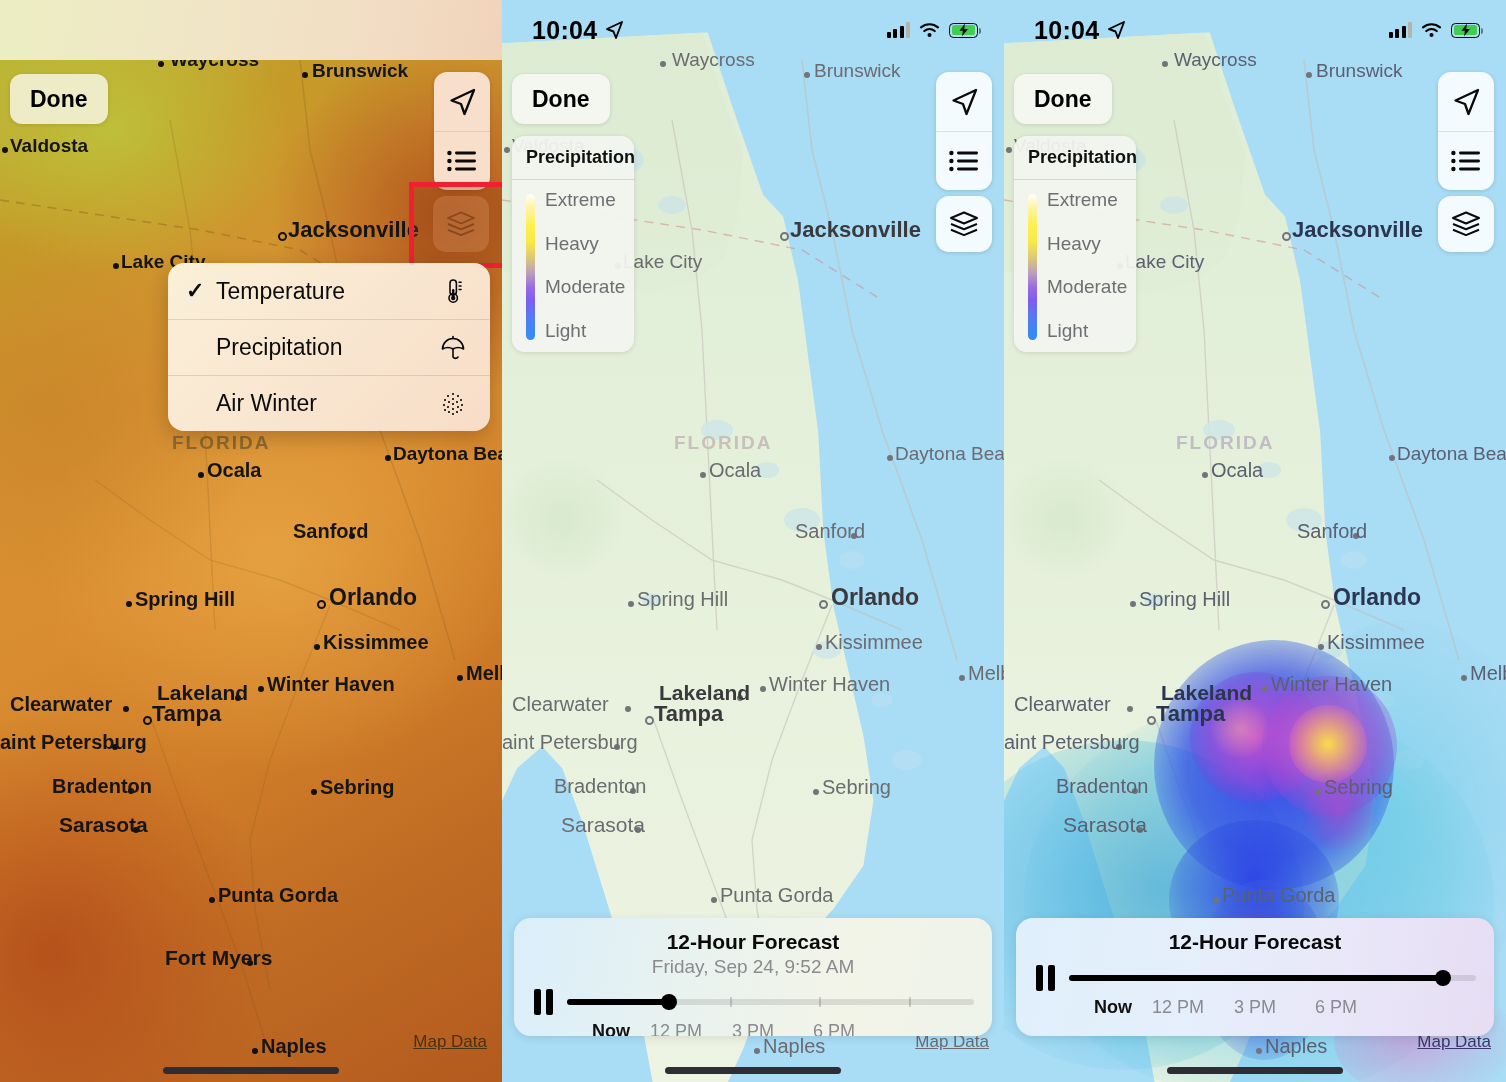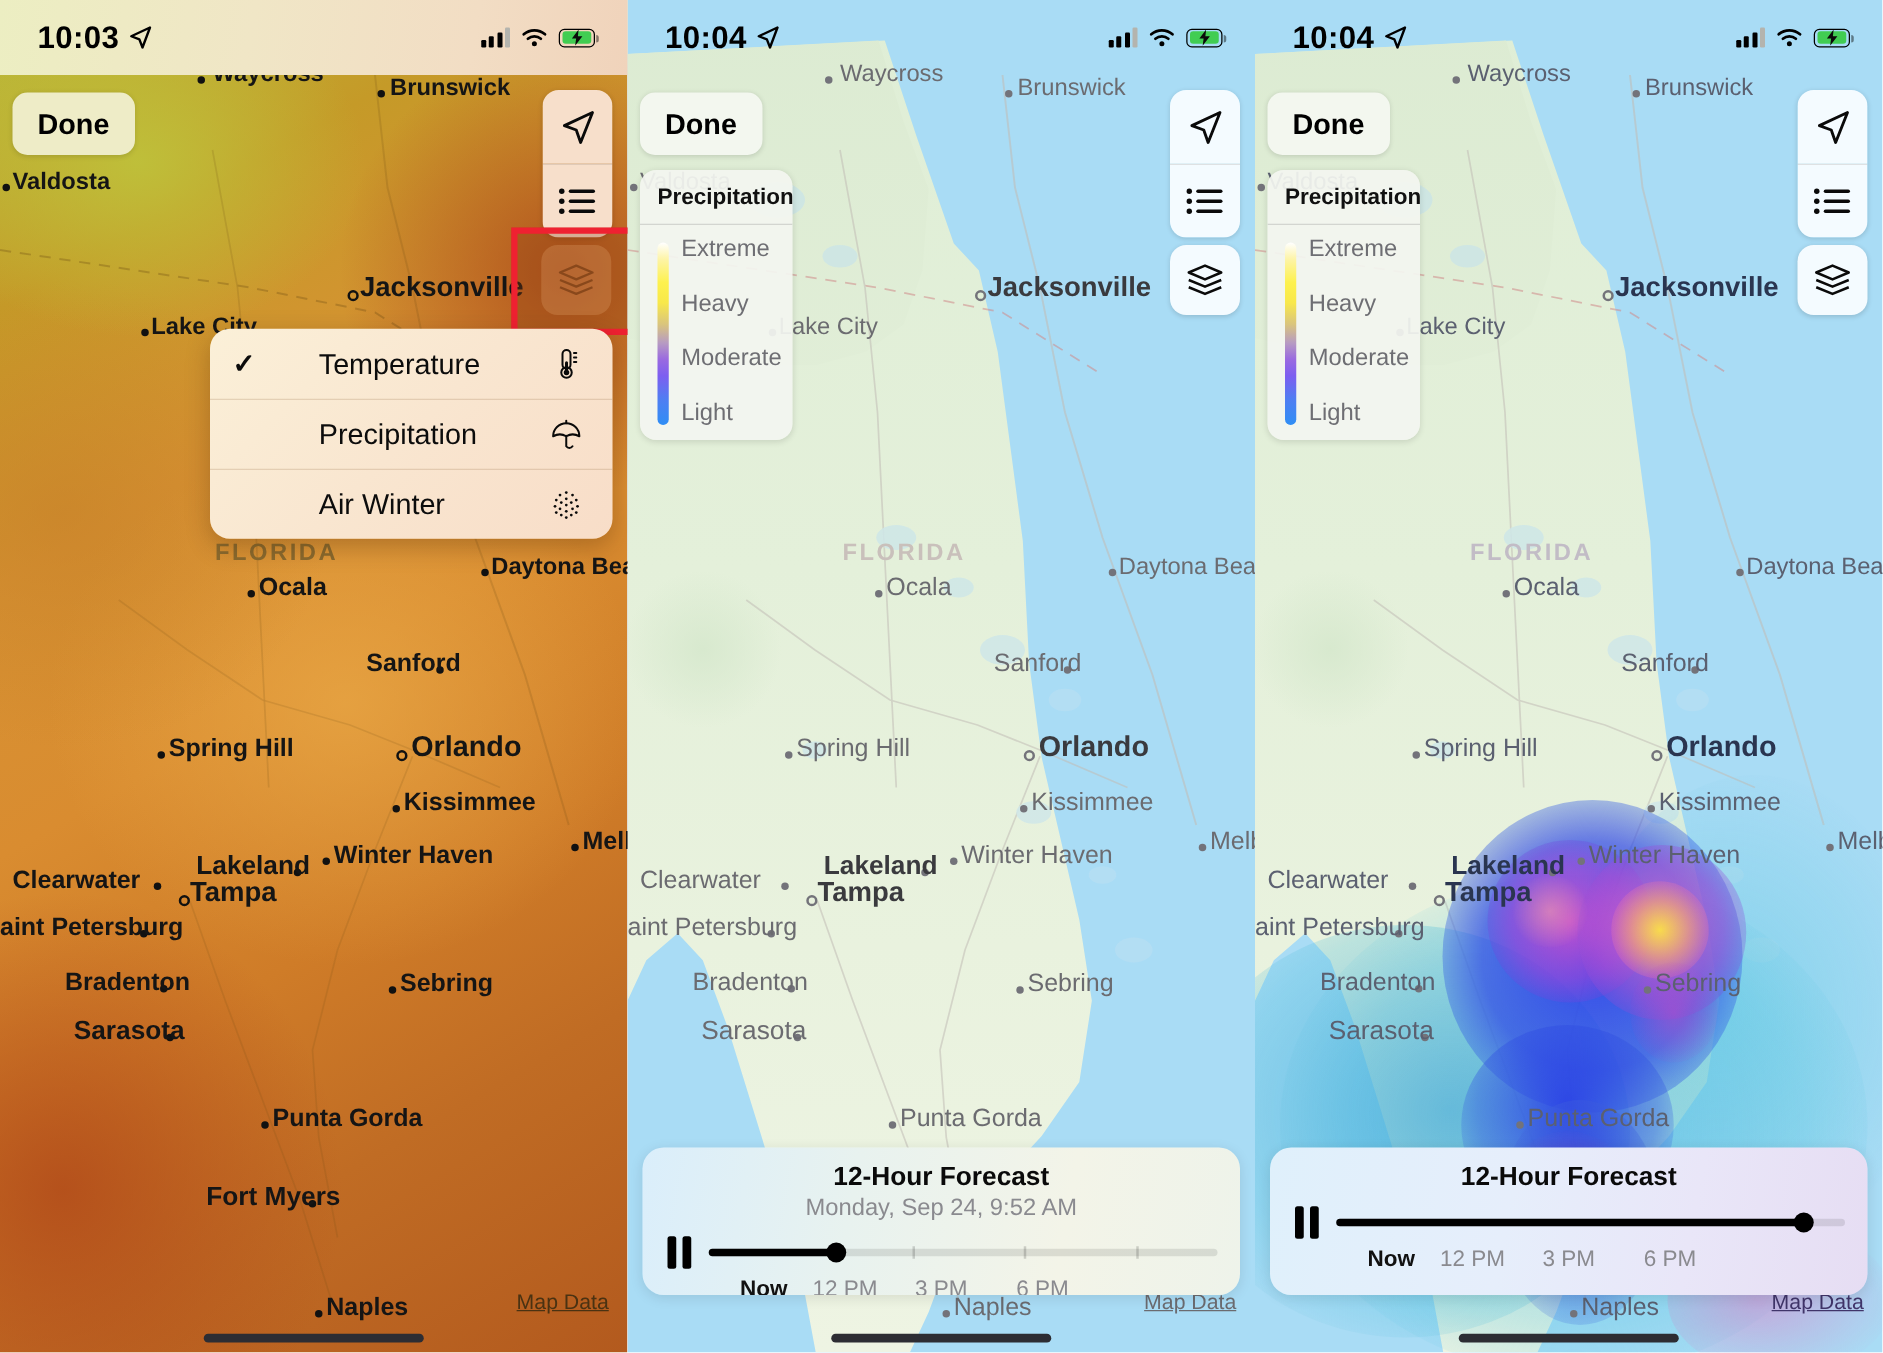--- a/index.html
+++ b/index.html
@@ -114,21 +114,21 @@
     border-radius:16px; overflow:hidden; z-index:28;
     background:linear-gradient(135deg,#fbf0d8 0%,#f9e6d0 50%,#f8ddc8 100%);
     box-shadow:0 6px 20px rgba(60,30,5,.28);
   }
   .menu-item {
     height:56px; display:flex; align-items:center; padding:0 22px 0 18px;
     font-size:23px; color:#0c0c0c; position:relative;
   }
   .menu-item + .menu-item { border-top:1px solid rgba(150,110,70,.22); }
   .mi-check { width:30px; font-size:22px; font-weight:bold; }
-  .mi-label { flex:1;margin-left:39px; }
+  .mi-label { flex:1; }
   .mi-icon { width:30px; display:flex; align-items:center; justify-content:center; }
 
   
   .legend {
     position:absolute; left:10px; top:136px; width:122px;
     border-radius:13px; overflow:hidden; z-index:24;
     background:rgba(243,245,240,.93);
     box-shadow:0 1px 5px rgba(0,0,0,.12);
   }
   .legend-title {
@@ -210,47 +210,20 @@
     <svg class="map" style="z-index:6;opacity:.30" viewBox="0 0 502 1082">
       <path d="M0 200 L200 230 L300 250 L380 300" stroke="#6b4a12" stroke-width="1.6" fill="none" stroke-dasharray="9 7"></path>
       <path d="M300 60 L310 150 L330 230 L350 330 L380 430 L420 540 L455 660" stroke="#6b4a12" stroke-width="1.6" fill="none" opacity=".6"></path>
       <path d="M170 120 L190 230 L200 330 L205 430 L210 530 L215 630" stroke="#6b4a12" stroke-width="1.4" fill="none" opacity=".55"></path>
       <path d="M95 480 L150 520 L210 560 L280 580 L330 600 L400 630" stroke="#6b4a12" stroke-width="1.4" fill="none" opacity=".5"></path>
       <path d="M330 605 L300 680 L270 760 L250 840 L255 910 L270 990" stroke="#6b4a12" stroke-width="1.4" fill="none" opacity=".5"></path>
       <path d="M152 721 L180 800 L210 880 L240 960 L265 1040" stroke="#6b4a12" stroke-width="1.4" fill="none" opacity=".5"></path>
     </svg>
 
     <div class="p1-sbbg"></div>
-    <div class="statusbar">
-      <div class="sb-left">
-        <span class="sb-time">10:03</span>
-        <svg class="loc-arrow" width="20" height="20" viewBox="0 0 20 20">
-          <path d="M18 2 L3 9 L9.5 11.5 L12 18 Z" fill="none" stroke="#000" stroke-width="1.9" stroke-linejoin="round"></path>
-        </svg>
-      </div>
-      <div class="sb-right">
-        <span class="sig">
-            <i></i>
-            <i></i>
-            <i></i>
-            <i></i>
-          </span>
-        <svg width="21" height="16" viewBox="0 0 21 16">
-          <path d="M2 5.4 A13 13 0 0 1 19 5.4" stroke="#000" stroke-width="2.2" fill="none" stroke-linecap="round"></path>
-          <path d="M5.3 9 A8.4 8.4 0 0 1 15.7 9" stroke="#000" stroke-width="2.2" fill="none" stroke-linecap="round"></path>
-          <circle cx="10.5" cy="13" r="2" fill="#000"></circle>
-        </svg>
-        <span class="batt">
-          <span class="batt-fill"></span>
-          <svg class="bolt" width="11" height="13" viewBox="0 0 11 13">
-              <path d="M6.4 0 L1 7.2 L4.4 7.2 L3.6 13 L9.4 5.4 L5.8 5.4 Z" fill="#0b0b0b"></path>
-            </svg>
-        </span>
-      </div>
-    </div>
 
     <div class="done-btn">Done</div>
 
     <div class="ctl-group">
       <div class="ctl">
         <svg width="30" height="30" viewBox="0 0 30 30">
           <path d="M27 3 L4.5 13.5 L14 17 L17.5 27 Z" fill="none" stroke="#0a0a0a" stroke-width="2.3" stroke-linejoin="round"></path>
         </svg>
       </div>
       <div class="ctl">
@@ -476,21 +449,21 @@
           <span>Moderate</span>
           <span>Light</span>
         </div>
       </div>
     </div>
 
     <div class="state-lbl" style="left:172px; top:432px;">FLORIDA</div>
 
     <div class="forecast fc2">
       <div class="fc-title">12-Hour Forecast</div>
-      <div class="fc-sub">Monday, Sep 24, 9:52 AM</div>
+      <div class="fc-sub">Friday, Sep 24, 9:52 AM</div>
       <div class="fc-row">
         <span class="pause">
             <i></i>
             <i></i>
           </span>
         <span class="slider">
           <span class="track"></span>
           <span class="fill" style="width:25%"></span>
           <span class="tick" style="left:40%"></span>
           <span class="tick" style="left:62%"></span>

